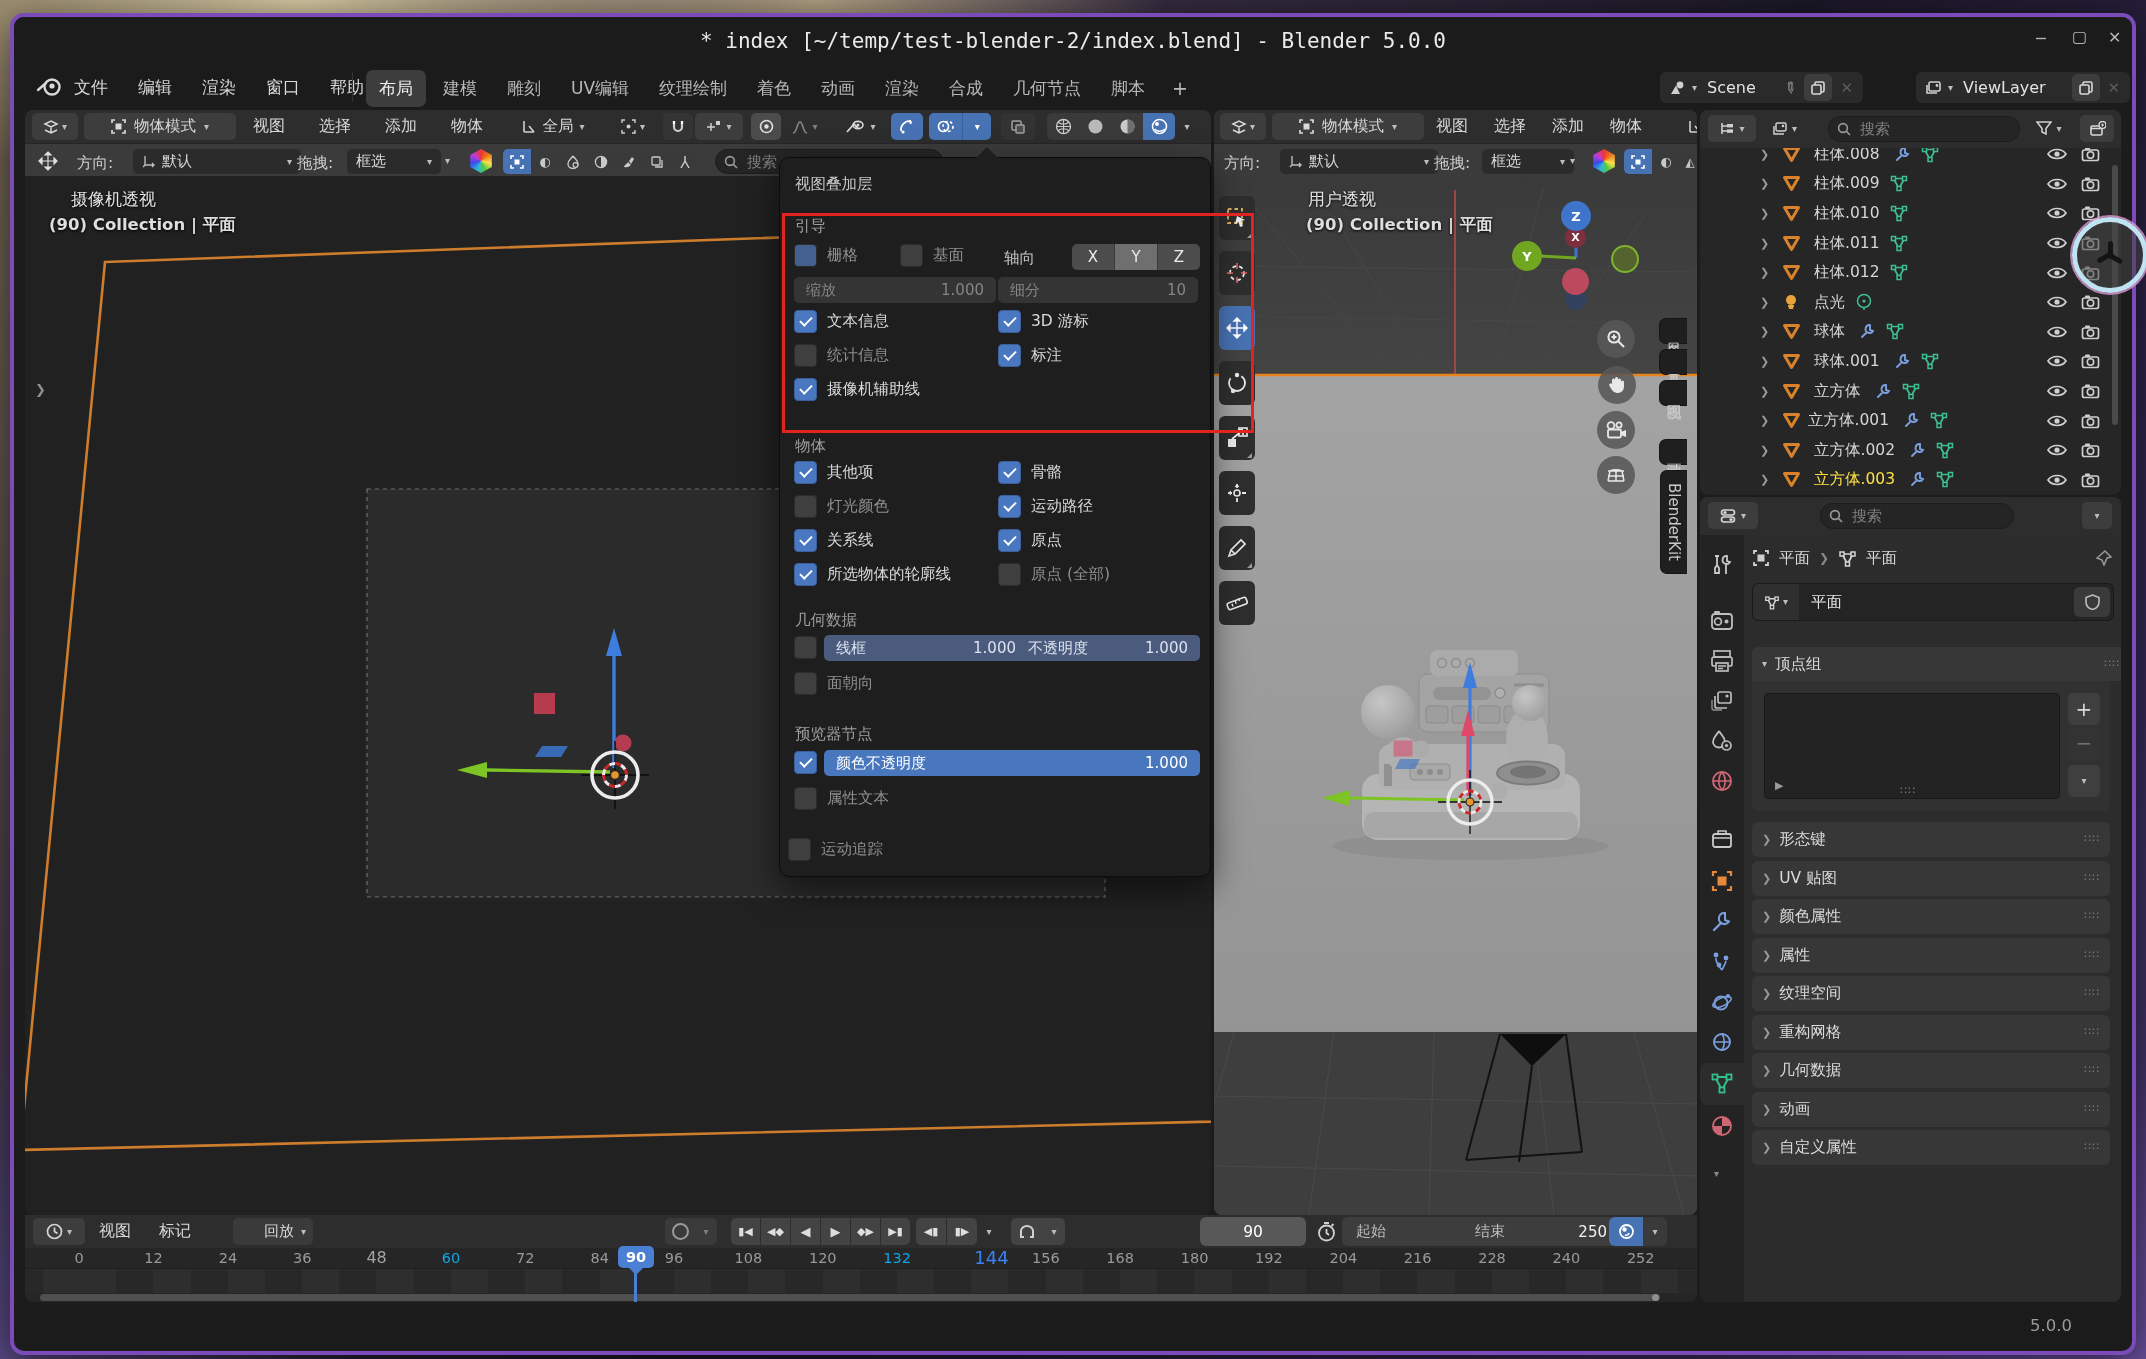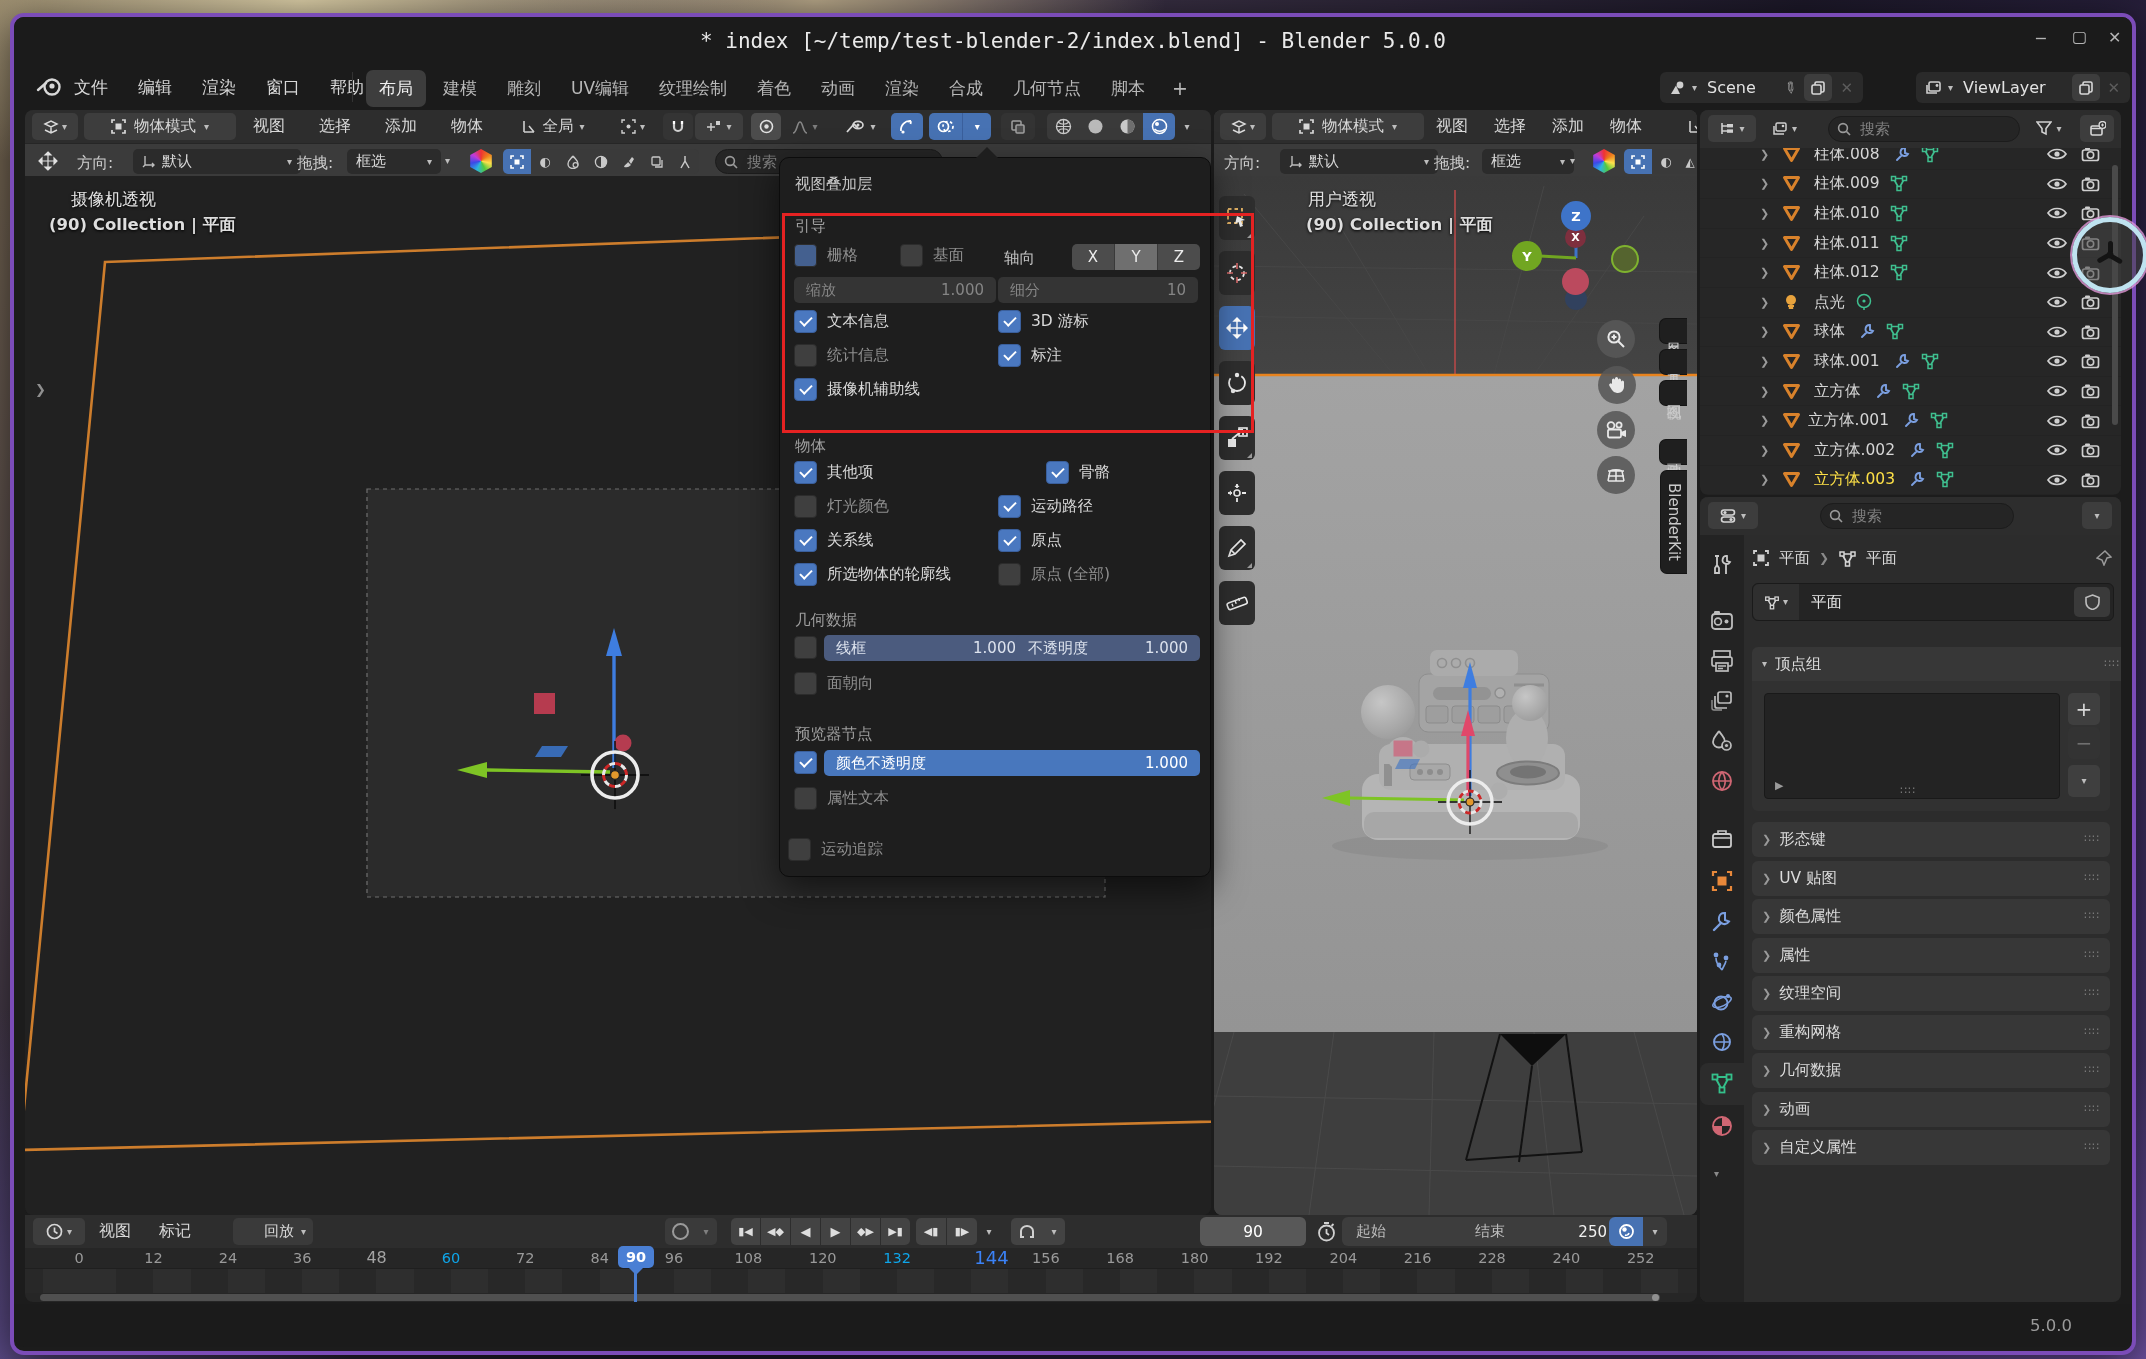--- a/index.html
+++ b/index.html
@@ -1616,21 +1616,21 @@
       <span class="cl">摄像机辅助线</span>
     </div>
 
   <div class="a ph" style="left:15px;top:278px;">物体</div>
   <div class="chkrow" style="left:14px;top:303px;">
       <span class="chk on">
         <i></i>
       </span>
       <span class="cl">其他项</span>
     </div>
-  <div class="chkrow" style="left:218px;top:303px;margin-left:48px;">
+  <div class="chkrow" style="left:218px;top:303px;">
       <span class="chk on">
         <i></i>
       </span>
       <span class="cl">骨骼</span>
     </div>
   <div class="chkrow" style="left:14px;top:337px;">
       <span class="chk"></span>
       <span class="cl dim">灯光颜色</span>
     </div>
   <div class="chkrow" style="left:218px;top:337px;">

